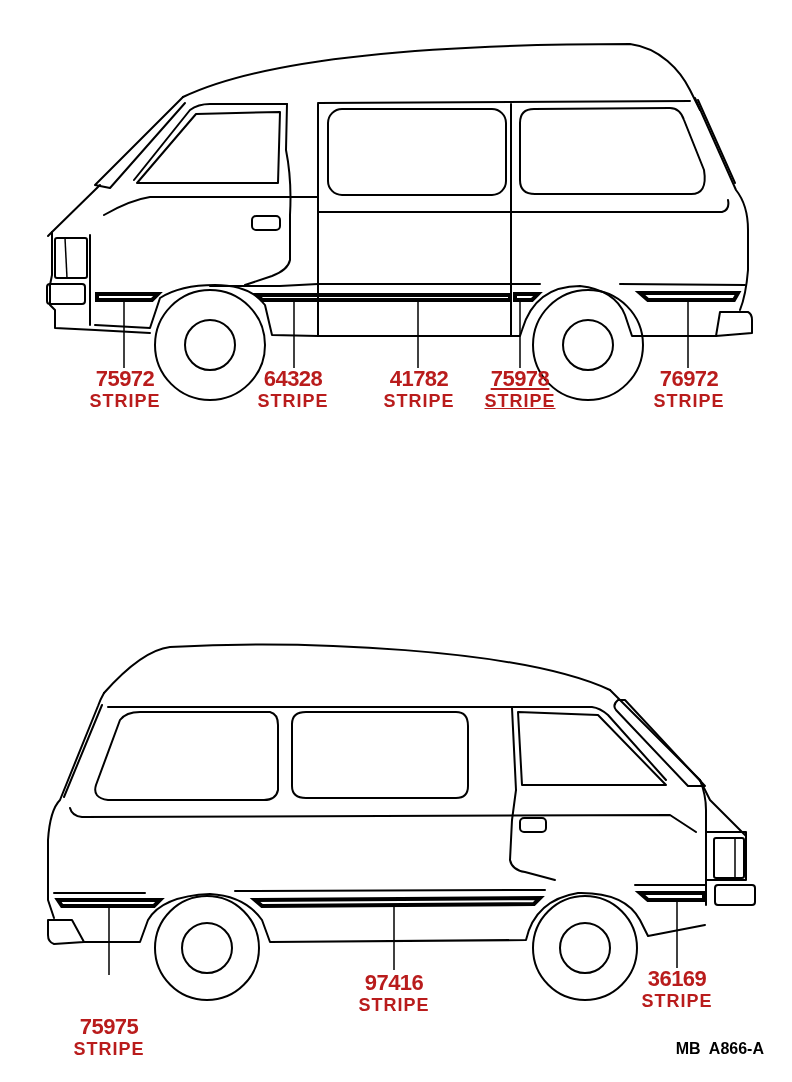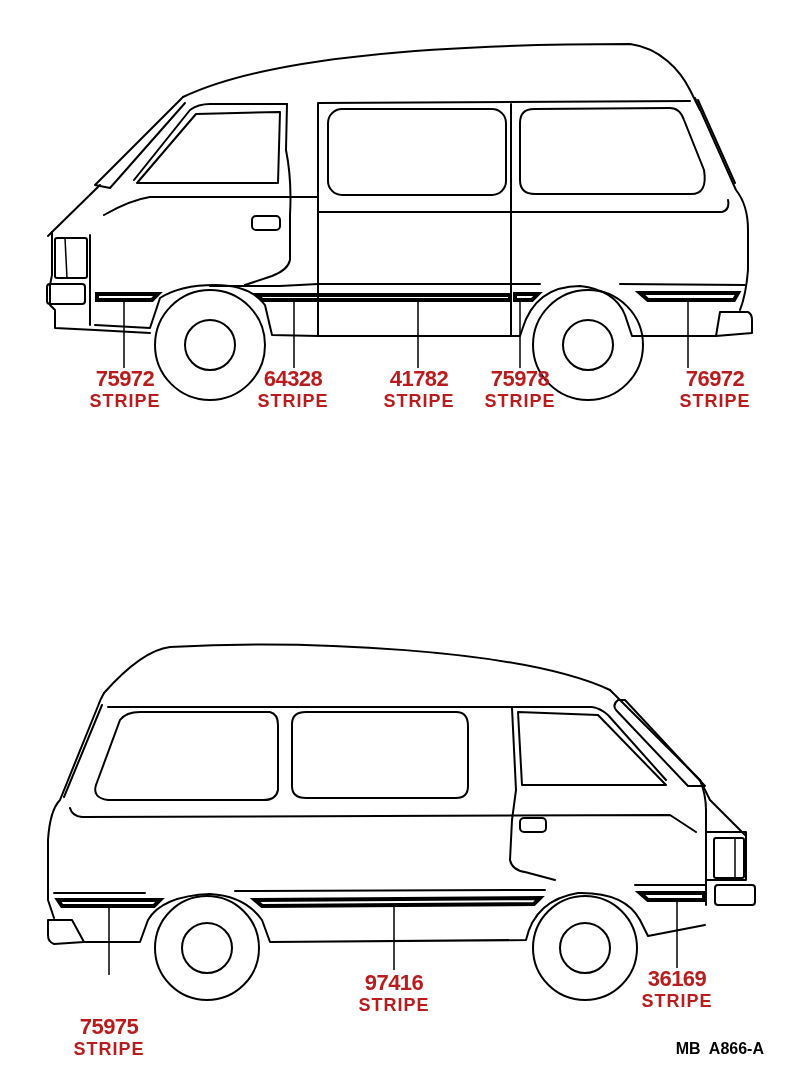--- a/index.html
+++ b/index.html
@@ -132,25 +132,25 @@
   <span class="part-name">STRIPE</span>
 </div>
 <div class="part-label" style="left:256px; top:368px; width:74px;">
   <span class="part-no">64328</span>
   <span class="part-name">STRIPE</span>
 </div>
 <div class="part-label" style="left:382px; top:368px; width:74px;">
   <span class="part-no">41782</span>
   <span class="part-name">STRIPE</span>
 </div>
-<div class="part-label" style="left:483px; top:368px; width:74px;">
+<div class="part-label" style="left:483px; top:368px; width:74px;text-decoration:underline;">
   <span class="part-no">75978</span>
   <span class="part-name">STRIPE</span>
 </div>
-<div class="part-label" style="left:652px; top:368px; width:74px;margin-left:26px;">
+<div class="part-label" style="left:652px; top:368px; width:74px;">
   <span class="part-no">76972</span>
   <span class="part-name">STRIPE</span>
 </div>
 
 <div class="part-label" style="left:72px; top:1016px; width:74px;">
   <span class="part-no">75975</span>
   <span class="part-name">STRIPE</span>
 </div>
 <div class="part-label" style="left:357px; top:972px; width:74px;">
   <span class="part-no">97416</span>

